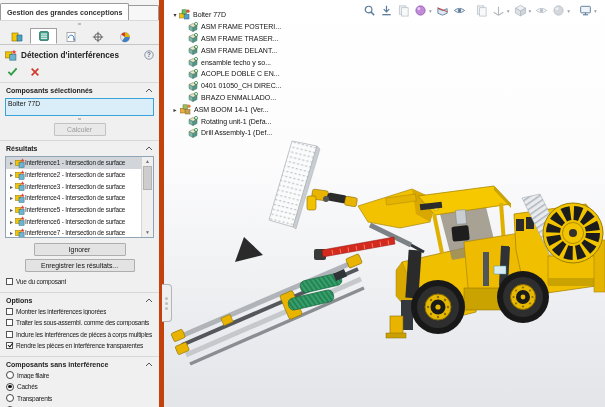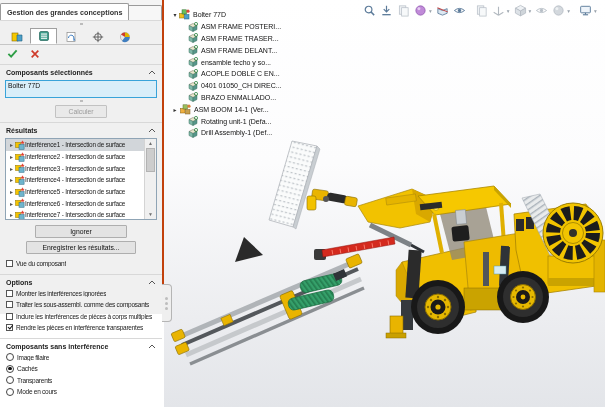--- a/index.html
+++ b/index.html
@@ -1,21 +1,21 @@
 <!DOCTYPE html>
 <html><head>
 <meta charset="utf-8">
 <style>
   html,body{margin:0;padding:0}
   body{width:605px;height:407px;overflow:hidden;position:relative;
        font-family:"Liberation Sans",sans-serif;background:#fff;color:#1a1a1a;
        -webkit-font-smoothing:antialiased}
   
-  .panel{position:absolute;left:0;top:0;width:164px;height:314px;background:#f0f0f0;
-         border-right:2px solid #c2410c;box-sizing:border-box;font-size:6.8px}
+  .panel{position:absolute;left:0;top:0;width:164px;height:407px;background:#f0f0f0;
+         border-right:5px solid #c2410c;box-sizing:border-box;font-size:6.8px}
   .tabbar{height:20px;display:flex;align-items:flex-end;background:#f4f4f4}
   .doc-tab{background:#fff;border:1px solid #9a9a9a;border-bottom:none;height:16px;
            padding:0 6px;display:flex;align-items:center;font-weight:bold;font-size:7.2px;color:#333;
            border-radius:2px 2px 0 0;white-space:nowrap}
   .doc-tab-stub{flex:1;border:1px solid #9a9a9a;border-bottom:none;border-left:none;height:14px;background:#f7f7f7;border-radius:0 2px 0 0}
   .dotrow{height:6px;display:flex;align-items:center;justify-content:center;border-top:1px solid #d9d9d9}
   .dotrow i{width:3px;height:2px;background:#bcbcbc;display:block}
   .ptabs{display:flex;height:17px;border-bottom:1px solid #c6c6c6;padding-left:3px;align-items:flex-end}
   .ptab{width:27px;height:14px;display:flex;align-items:center;justify-content:center;cursor:pointer}
   .ptab.active{background:#fff;border:1px solid #a0a0a0;border-bottom:1px solid #fff;height:16px;box-sizing:border-box}
@@ -216,20 +216,30 @@
           <use href="#sym-tab4"></use>
         </svg>
       </div>
     <div class="ptab">
         <svg width="12" height="12">
           <use href="#sym-tab5"></use>
         </svg>
       </div>
   </div>
 
+  <div class="pm-title">
+    <svg width="12" height="12">
+        <use href="#sym-interf"></use>
+      </svg>
+    <span>Détection d'interférences</span>
+    <span class="spacer"></span>
+    <svg width="10" height="10">
+        <use href="#sym-help"></use>
+      </svg>
+  </div>
   <div class="okrow">
     <svg width="11" height="11">
         <use href="#sym-check"></use>
       </svg>
     <svg width="10" height="10">
         <use href="#sym-x"></use>
       </svg>
   </div>
 
   <div class="sec-head">

